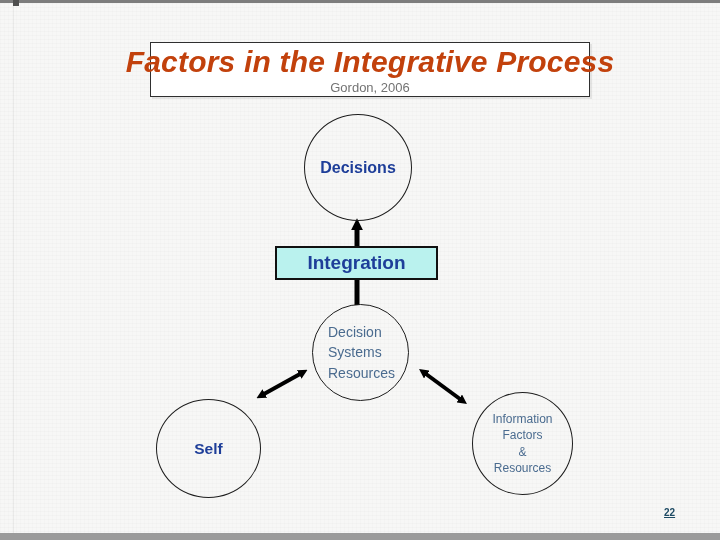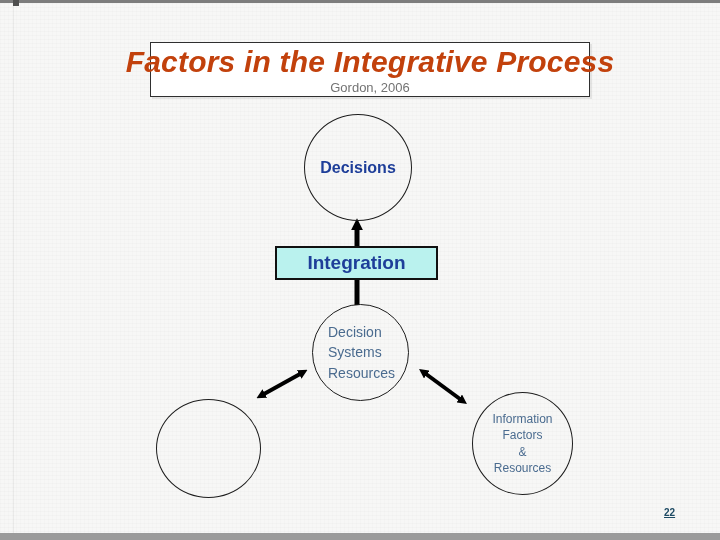--- a/index.html
+++ b/index.html
@@ -88,20 +88,21 @@
   <div class="ellipse node-dmi">
     <div>
       <div>Decision</div>
       <div>Systems</div>
       <div>Resources</div>
     </div>
   </div>
 
   <div class="ellipse node-self">
     <div>
+      <div>Self</div>
     </div>
   </div>
 
   <div class="ellipse node-info">
     <div>
       <div>Information</div>
       <div>Factors</div>
       <div>&amp;</div>
       <div>Resources</div>
     </div>

